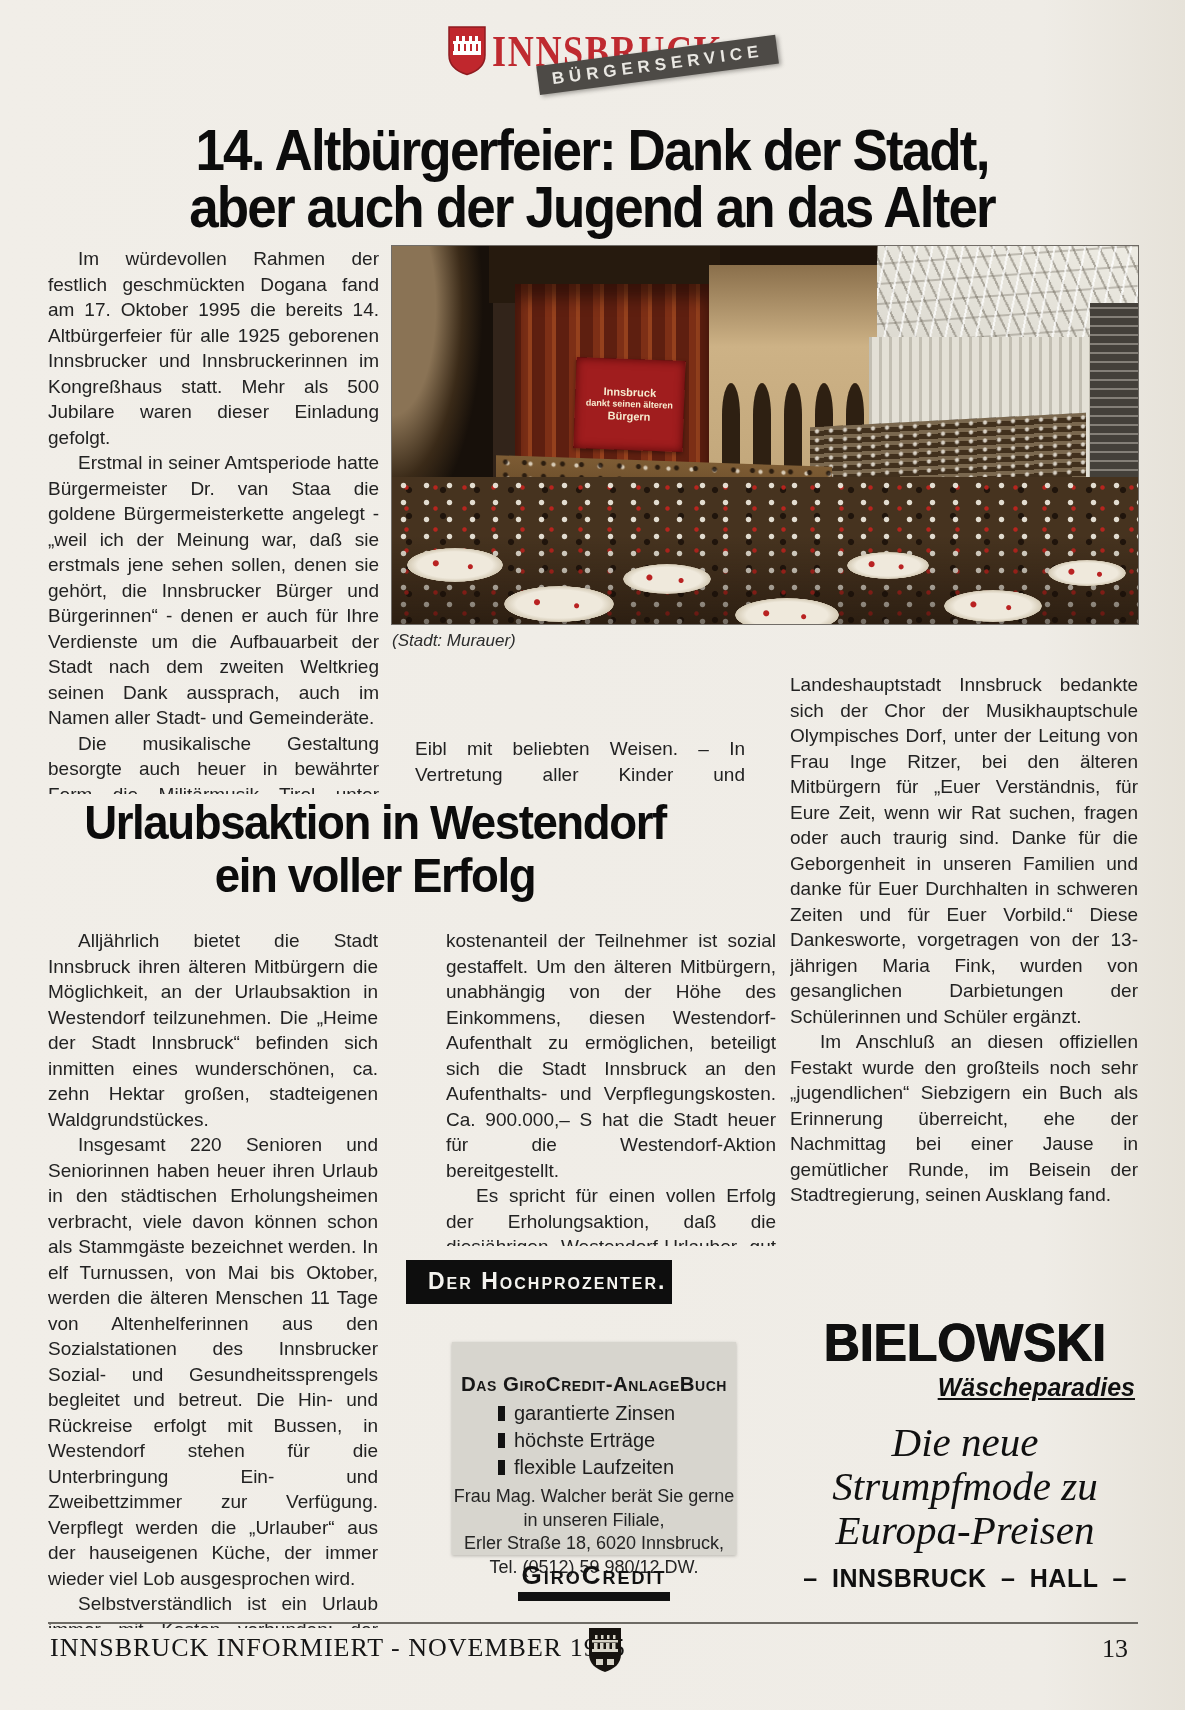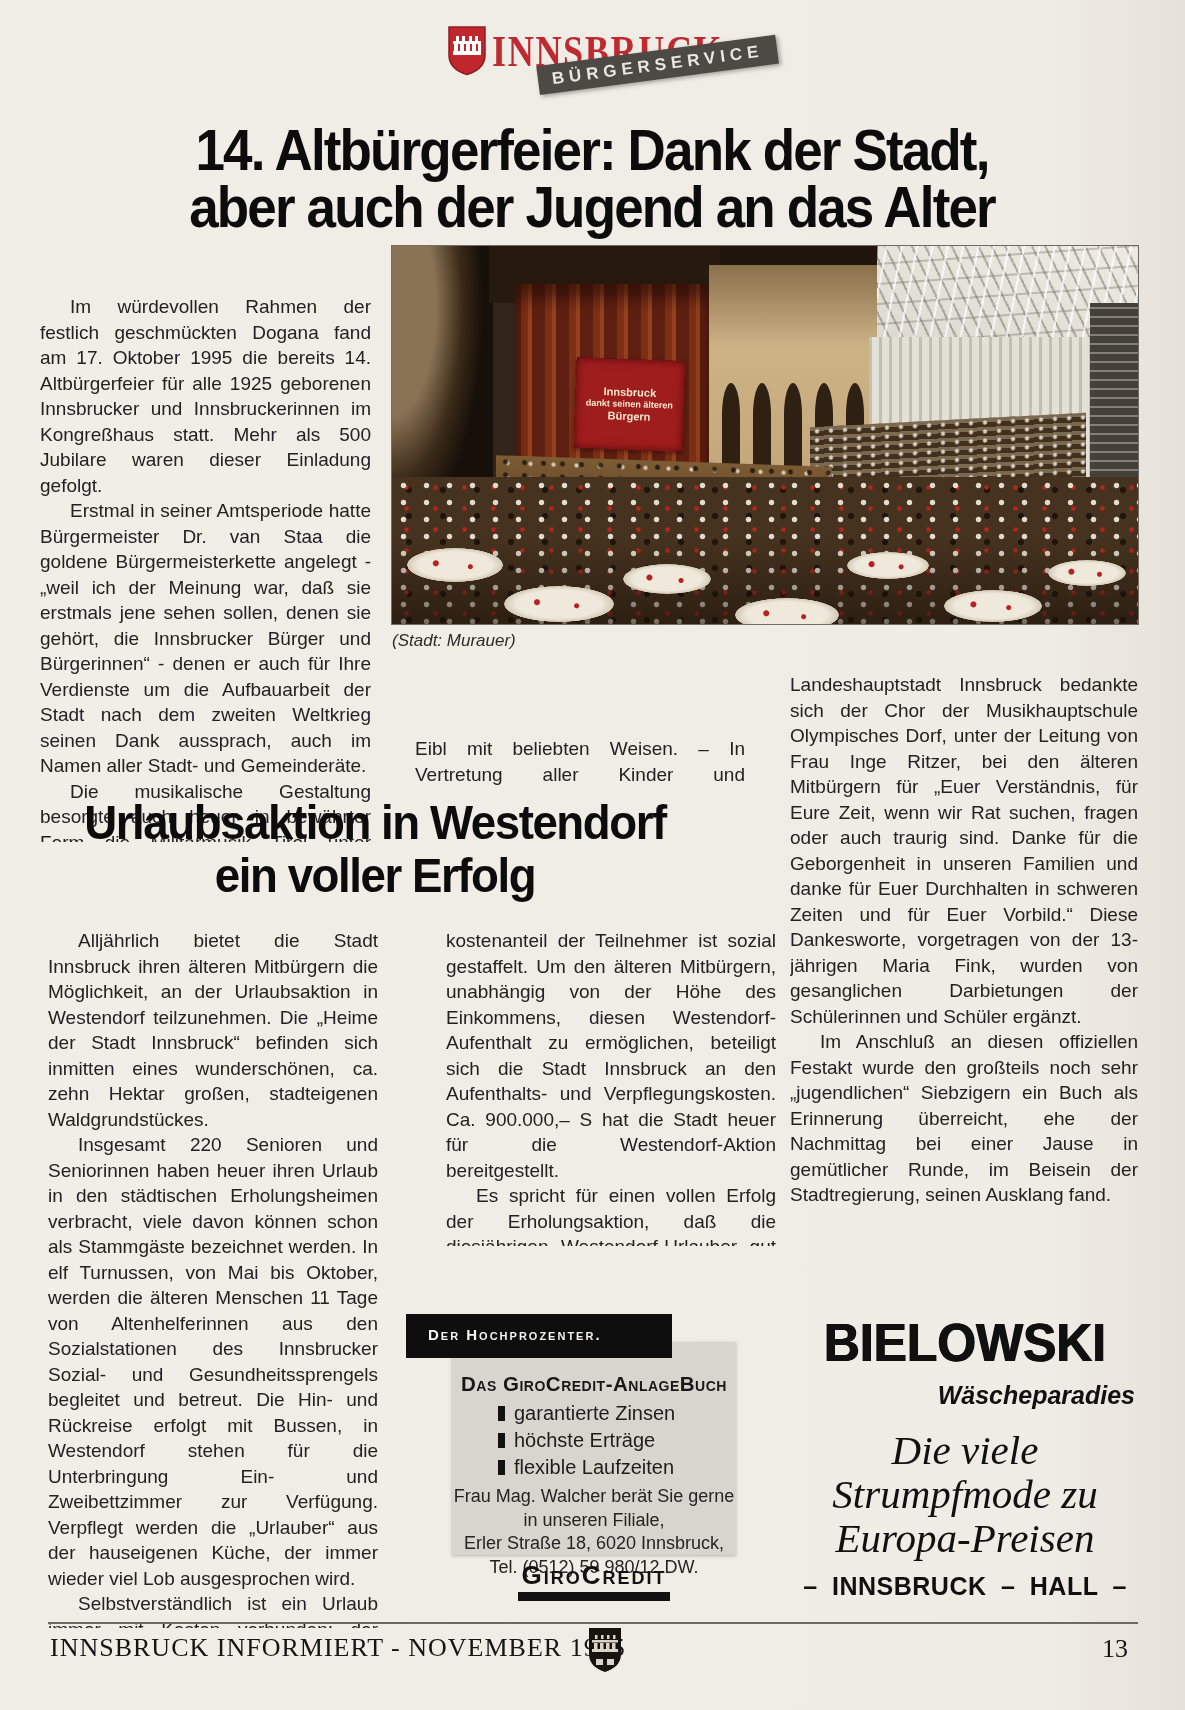--- a/index.html
+++ b/index.html
@@ -20,21 +20,21 @@
   
   .headline1{left:48px;top:122px;width:1088px;text-align:center;font-weight:bold;color:#0c0c0c;
              font-size:57px;line-height:57px;letter-spacing:-2px;transform:scaleX(.93);}
   .headline2{left:30px;top:796px;width:690px;text-align:center;font-weight:bold;color:#0c0c0c;
              font-size:48px;line-height:53px;letter-spacing:-1.5px;transform:scaleX(.95);}
 
   
   .bodycol{font-size:19px;line-height:25.5px;text-align:justify;color:#222;overflow:hidden;}
   .bodycol p{margin:0;text-indent:30px;}
   .bodycol p.noindent{text-indent:0;}
-  .col-a1-1{left:40px;top:246px;width:331px;height:548px;margin-top:48px;}
+  .col-a1-1{left:48px;top:246px;width:331px;height:548px;}
   .col-a1-2{left:415px;top:736px;width:330px;height:54px;}
   .col-a1-3{left:790px;top:672px;width:348px;height:545px;}
   .col-a2-1{left:48px;top:928px;width:330px;height:700px;}
   .col-a2-2{left:430px;top:928px;width:330px;height:318px;margin-left:16px;}
 
   
   .photo{left:392px;top:246px;width:746px;height:378px;background:#32241a;overflow:hidden;
          box-shadow:0 0 0 1px rgba(45,40,35,.65);}
   .ph{position:absolute;}
   .ph-ceiling{left:36%;top:-6%;width:70%;height:52%;transform:rotate(-4deg);transform-origin:left top;
@@ -89,40 +89,40 @@
        radial-gradient(circle at 66% 55%,#b92222 2px,rgba(0,0,0,0) 3px),
        radial-gradient(ellipse at center,#efe9dc 55%,#d4cab5 70%,rgba(0,0,0,0) 71%);}
 
   .caption-row{left:392px;top:631px;width:746px;display:flex;justify-content:space-between;align-items:baseline;}
   .caption{font-style:italic;font-size:20px;color:#1b1b1b;}
   .credit{font-style:italic;font-size:17px;color:#2c2c2c;}
 
   
   .giro-gray{left:452px;top:1342px;width:284px;height:213px;background:#d7d5ce;
              box-shadow:0 1px 3px rgba(80,76,68,.35);}
-  .giro-bar{left:406px;top:1314px;width:266px;height:44px;background:#0e0e0e;color:#f4f3ef;
-            font-variant:small-caps;font-weight:bold;font-size:15px;letter-spacing:2px;
+  .giro-bar{left:406px;top:1260px;width:266px;height:44px;background:#0e0e0e;color:#f4f3ef;
+            font-variant:small-caps;font-weight:bold;font-size:23px;letter-spacing:2px;
             line-height:42px;padding-left:22px;box-sizing:border-box;}
   .giro-title{left:452px;top:1372px;width:284px;text-align:center;font-variant:small-caps;
               font-weight:bold;font-size:20.5px;letter-spacing:.5px;color:#171717;}
   .giro-bullets{left:498px;top:1400px;font-size:20px;color:#1d1d1d;line-height:27px;}
   .giro-bullets .row{display:flex;align-items:center;}
   .giro-bullets .sq{width:7px;height:15px;background:#121212;margin-right:9px;flex:none;}
   .giro-contact{left:452px;top:1485px;width:284px;text-align:center;font-size:18px;
                 line-height:23.5px;color:#242424;}
   .giro-logo-wrap{left:452px;top:1560px;width:284px;text-align:center;}
   .giro-logo{display:inline-block;font-variant:small-caps;font-weight:bold;font-size:26px;
              letter-spacing:2px;color:#111;border-bottom:9px solid #111;padding:0 3px 1px 3px;}
 
   
   .biel{left:795px;top:1312px;width:340px;text-align:center;color:#101010;}
   .biel-logo{font-weight:bold;font-size:53px;letter-spacing:0;transform:scaleX(.94);
              transform-origin:center;white-space:nowrap;
              text-shadow:0.6px 0 0 #101010,-0.6px 0 0 #101010;}
-  .biel-sub{text-align:right;font-weight:bold;font-style:italic;font-size:25px;margin-top:8px;}
+  .biel-sub{text-align:right;font-weight:bold;font-style:italic;font-size:25px;margin-top:0px;text-decoration:underline;}
   .biel-tag{font-family:"Liberation Serif",serif;font-style:italic;font-size:41px;
             line-height:44px;margin-top:18px;}
   .biel-cities{font-weight:bold;font-size:25px;margin-top:12px;word-spacing:7px;letter-spacing:.5px;}
 
   
   .foot-rule{left:48px;top:1622px;width:1090px;height:1.5px;background:#6d6a64;}
   .foot-issue{left:50px;top:1633px;font-family:"Liberation Serif",serif;font-size:26px;
               letter-spacing:1px;color:#151515;white-space:nowrap;}
   .foot-page{right:57px;top:1634px;font-family:"Liberation Serif",serif;font-size:26px;color:#151515;}
   .foot-shield{left:588px;top:1627px;}
@@ -247,21 +247,21 @@
     <div>Tel. (0512) 59 980/12 DW.</div>
   </div>
   <div class="abs giro-logo-wrap">
     <span class="giro-logo">GiroCredit</span>
   </div>
 
   <div class="abs biel">
     <div class="biel-logo">BIELOWSKI</div>
     <div class="biel-sub">Wäscheparadies</div>
     <div class="biel-tag">
-      <div>Die viele</div>
+      <div>Die neue</div>
       <div>Strumpfmode zu</div>
       <div>Europa-Preisen</div>
     </div>
     <div class="biel-cities">– INNSBRUCK – HALL –</div>
   </div>
 
   <div class="abs foot-rule"></div>
   <div class="abs foot-issue">INNSBRUCK INFORMIERT - NOVEMBER 1995</div>
   <div class="abs foot-shield">
     <svg width="34" height="46" viewBox="0 0 34 46">

